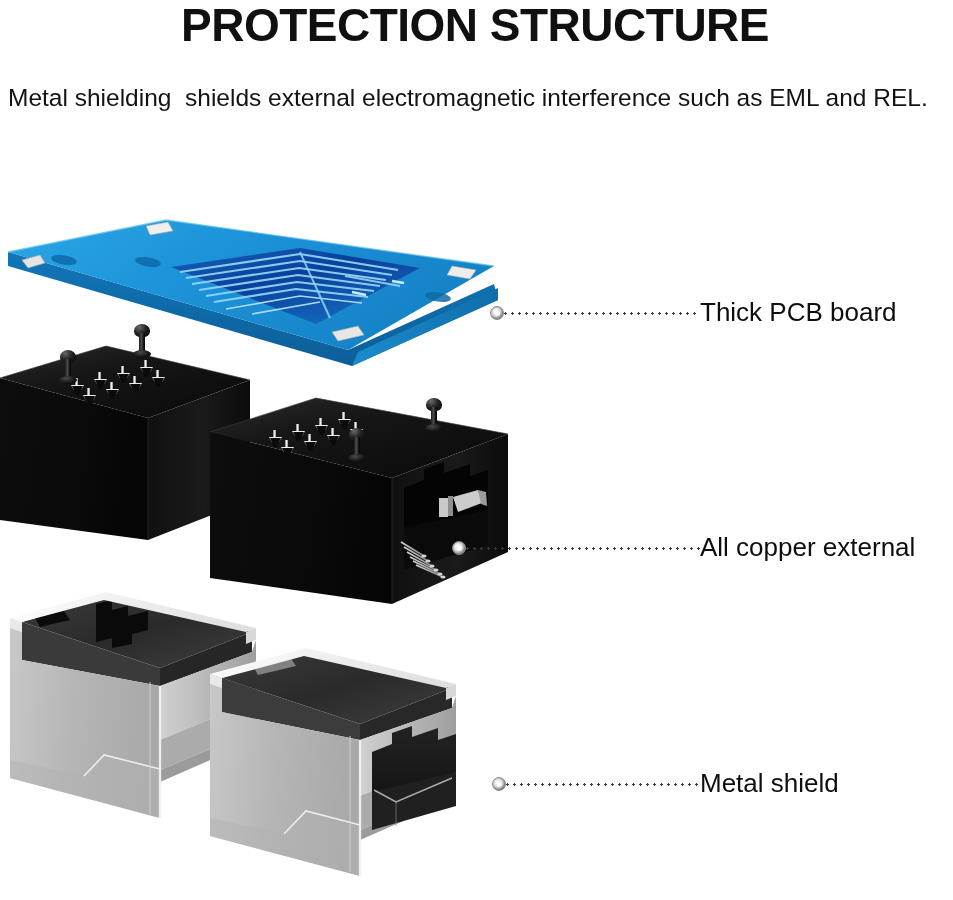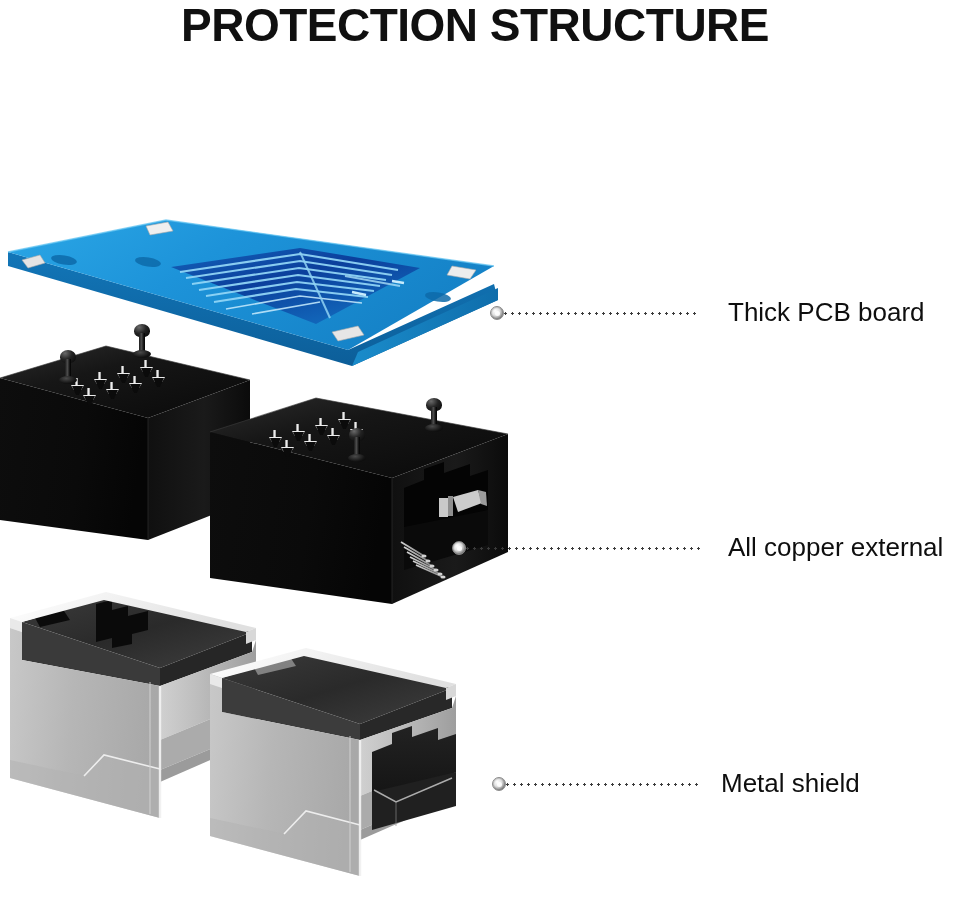--- a/index.html
+++ b/index.html
@@ -73,21 +73,20 @@
     background-position: left center;
   }
   .callout .ltext {
     position: absolute;
     top: -18px;
     font-size: 26px;
     line-height: 34px;
     font-weight: 400;
     color: #0e0e0e;
     white-space: nowrap;
-    margin-left: 28px;
   }
 
   
   .part { position: absolute; }
 
   
   .pin { position: absolute; }
   .pin i {      
     position: absolute;
     left: 3px; top: 0;
@@ -131,20 +130,21 @@
 
   .nosel { -webkit-user-select: none; user-select: none; }
 </style>
 </head>
 <body class="nosel">
 
 <div id="page-root">
 
   <div class="title">PROTECTION STRUCTURE</div>
 
+  <div class="subtitle">Metal shielding  shields external electromagnetic interference such as EML and REL.</div>
 
   <svg width="953" height="900" viewBox="0 0 953 900" style="position:absolute;left:0;top:0;">
     <defs>
 
       <linearGradient id="gPcbTop" x1="0" y1="0" x2="1" y2="0.4">
         <stop offset="0%" stop-color="#2ba7e6"></stop>
         <stop offset="45%" stop-color="#1d93d9"></stop>
         <stop offset="100%" stop-color="#1582c7"></stop>
       </linearGradient>
       <linearGradient id="gPcbSide" x1="0" y1="0" x2="0" y2="1">
@@ -487,16 +487,16 @@
 
   <div class="callout" style="left:452px; top:548px;">
     <div class="dot"></div>
     <div class="leader" style="left:12px; width:236px;"></div>
     <div class="ltext" style="left:248px;">All copper external</div>
   </div>
 
   <div class="callout" style="left:492px; top:784px;">
     <div class="dot"></div>
     <div class="leader" style="left:12px; width:196px;"></div>
-    <div class="ltext" style="left:201px;">Metal shield</div>
+    <div class="ltext" style="left:208px;">Metal shield</div>
   </div>
 
 </div>
 
 </body></html>

